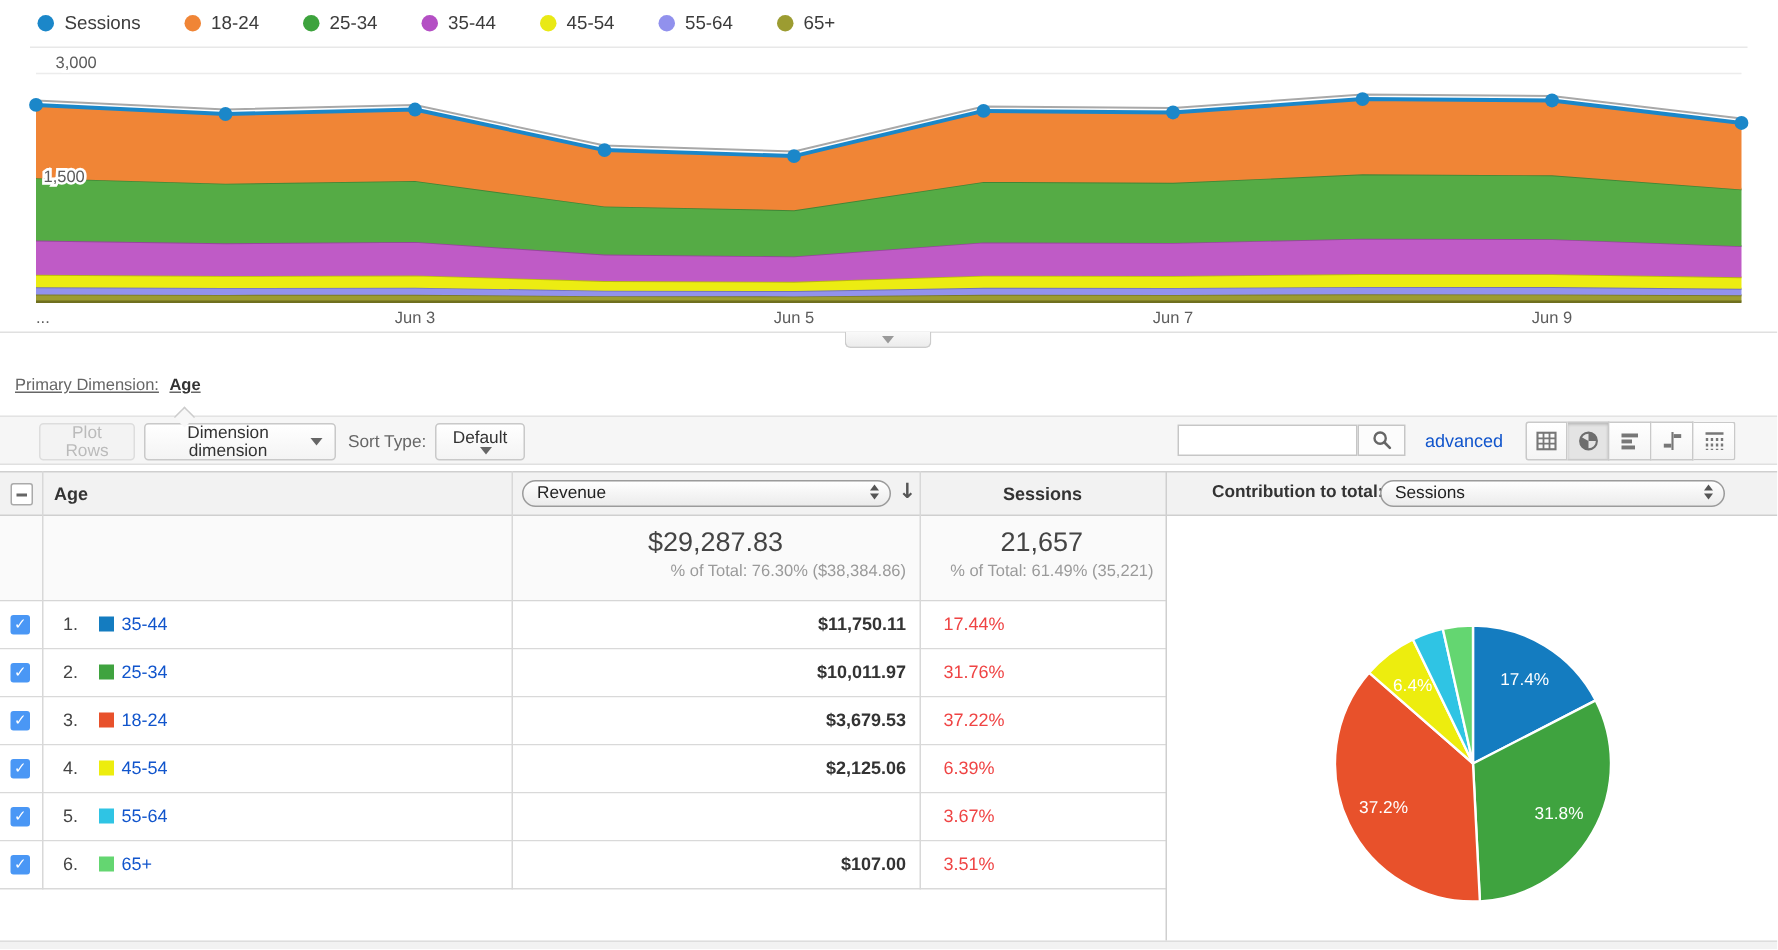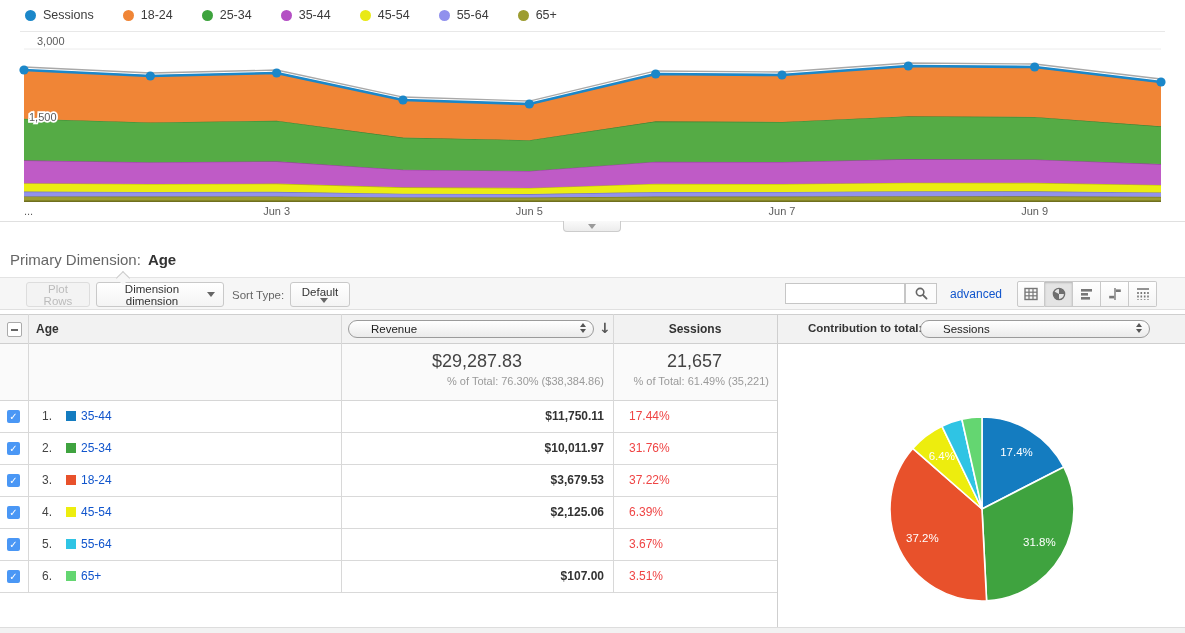--- a/index.html
+++ b/index.html
@@ -12,21 +12,21 @@
   .leg-label{font-size:12.5px;color:#3c3c3c;}
   
   #area-chart{position:absolute;left:0;top:28px;}
   #area-chart text{font-family:"Liberation Sans",sans-serif;font-size:11px;fill:#5c5c5c;}
   #area-chart text.halo{paint-order:stroke;stroke:#fff;stroke-width:3.5px;}
   .chart-bottom-divider{position:absolute;left:0;top:221px;width:1185px;border-top:1px solid #e0e0e0;}
   .collapse-tab{position:absolute;left:563px;top:221px;width:56px;height:10px;background:linear-gradient(#fafafa,#ececec);
         border:1px solid #ccc;border-top:none;border-radius:0 0 4px 4px;cursor:pointer;display:flex;align-items:center;justify-content:center;}
   .tab-caret{width:0;height:0;border-left:4px solid transparent;border-right:4px solid transparent;border-top:5px solid #9a9a9a;}
   
-  .primary-dim{position:absolute;left:10px;top:251px;font-size:15px;color:#666;}
+  .primary-dim{position:absolute;left:10px;top:251px;font-size:11px;color:#666;text-decoration:underline;}
   .pd-value{font-weight:bold;color:#333;margin-left:7px;cursor:pointer;}
   .pd-notch{position:absolute;left:118px;top:273px;width:9px;height:9px;background:#f7f7f7;
         border-top:1px solid #ccc;border-left:1px solid #ccc;transform:rotate(45deg);z-index:3;}
   
   .toolbar{position:absolute;left:0;top:277px;width:1185px;height:33px;background:#f6f6f6;
         border-top:1px solid #e3e3e3;border-bottom:1px solid #e0e0e0;box-sizing:border-box;}
   .btn{position:absolute;height:25px;border:1px solid #c9c9c9;border-radius:3px;background:linear-gradient(#fff,#f4f4f4);
         font-family:"Liberation Sans",sans-serif;font-size:11.5px;color:#333;display:flex;align-items:center;justify-content:center;
         padding:0 8px;box-sizing:border-box;cursor:pointer;z-index:2;}
   .btn .caret{width:0;height:0;border-left:4px solid transparent;border-right:4px solid transparent;border-top:5px solid #666;margin-left:8px;}
@@ -51,21 +51,21 @@
         border-top:1px solid #cfcfcf;border-bottom:1px solid #cfcfcf;box-sizing:border-box;}
   .rhead{position:absolute;left:778px;top:314px;width:407px;height:30px;background:#f2f2f2;
         border-top:1px solid #cfcfcf;border-bottom:1px solid #cfcfcf;box-sizing:border-box;}
   .totals-row{position:absolute;left:0;top:344px;width:778px;height:56px;background:#fafafa;border-bottom:1px solid #d6d6d6;box-sizing:content-box;}
   .vline{position:absolute;width:1px;background:#d8d8d8;z-index:1;}
   .hcell{position:absolute;font-size:12px;font-weight:bold;color:#333;z-index:2;}
   .select-all{position:absolute;left:7px;top:322px;width:13px;height:13px;background:#fff;border:1px solid #aaa;border-radius:2px;
         z-index:2;cursor:pointer;display:flex;align-items:center;justify-content:center;}
   .select-all i{display:block;width:7px;height:2px;background:#666;}
   .mac-select{position:absolute;height:18px;border:1px solid #9b9b9b;border-radius:9px;background:linear-gradient(#fff,#ebebeb);
-        display:flex;align-items:center;box-sizing:border-box;padding:0 20px 0 22px;cursor:pointer;z-index:2;}
+        display:flex;align-items:center;box-sizing:border-box;padding:0 20px 0 9px;cursor:pointer;z-index:2;}
   .ms-label{font-size:11.5px;color:#222;white-space:nowrap;overflow:hidden;}
   .ms-arrows{position:absolute;right:7px;top:2px;display:flex;flex-direction:column;align-items:center;}
   .ms-arrows .up{width:0;height:0;border-left:3.5px solid transparent;border-right:3.5px solid transparent;border-bottom:4px solid #555;margin-bottom:2px;}
   .ms-arrows .dn{width:0;height:0;border-left:3.5px solid transparent;border-right:3.5px solid transparent;border-top:4px solid #555;}
   #sort-arrow{position:absolute;left:599px;top:320px;font-size:14px;font-weight:bold;color:#555;z-index:2;cursor:pointer;
         font-family:"DejaVu Sans",sans-serif;}
   .total-big{position:absolute;font-size:18px;color:#444;text-align:center;z-index:2;}
   .total-pct{position:absolute;font-size:11px;color:#9a9a9a;text-align:right;z-index:2;}
   #rows{position:absolute;left:0;top:401px;width:778px;z-index:0;}
   .trow{position:relative;height:31px;border-bottom:1px solid #d9d9d9;background:#fff;font-size:12px;}

